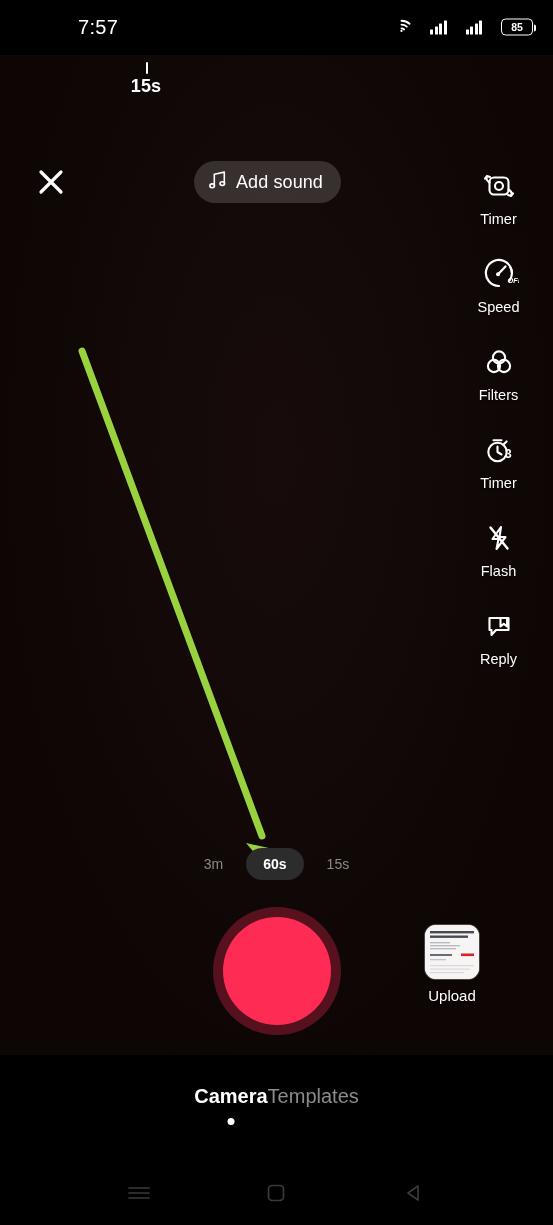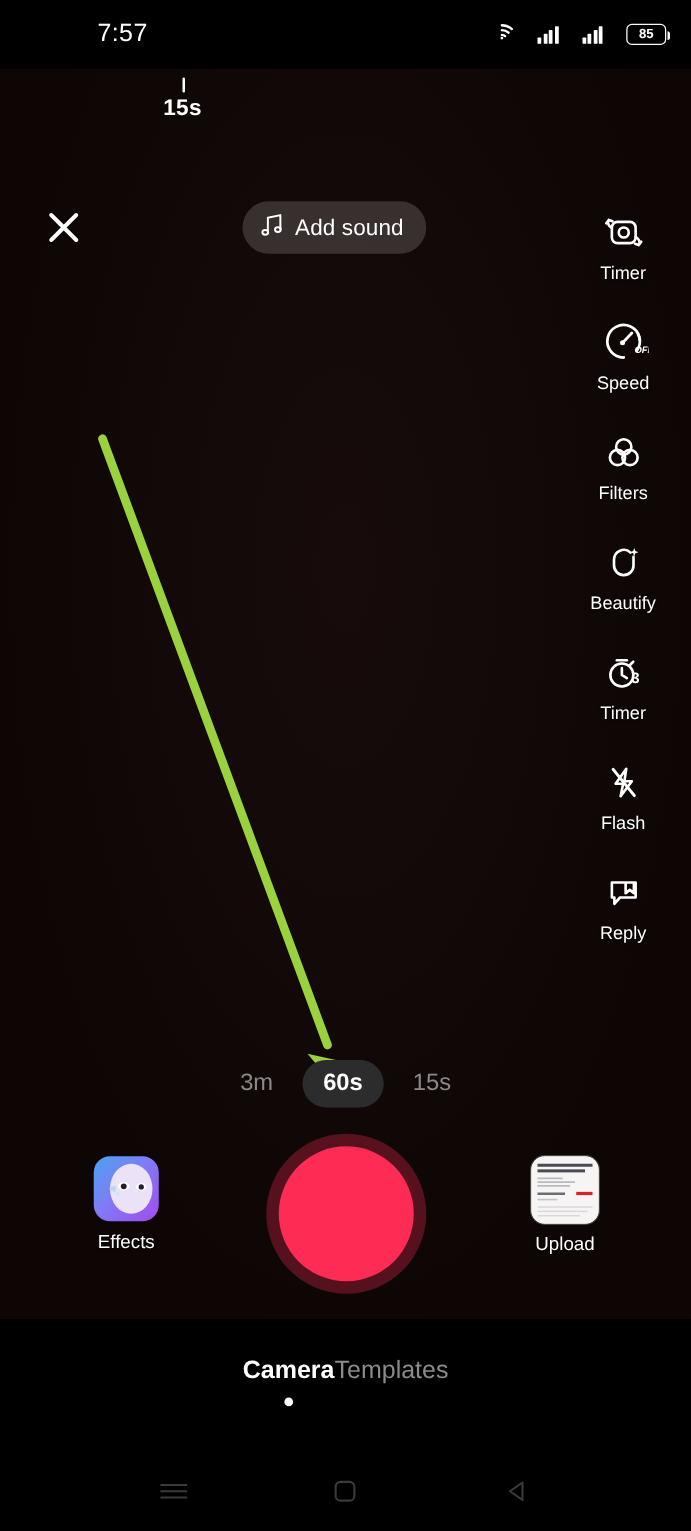--- a/index.html
+++ b/index.html
@@ -108,21 +108,21 @@
     pointer-events:none;
   }
 
   
   #duration-selector {
     position:absolute; left:0; top:793px; width:553px;
     display:flex; align-items:center; justify-content:center; gap:6px;
   }
   .dur {
     padding:8px 17px; border-radius:20px;
-    color:#8a8a8a; font-size:19px; font-weight:400; cursor:pointer;
+    color:#8a8a8a; font-size:14px; font-weight:400; cursor:pointer;
   }
   .dur.active {
     background:#2c2c2c; color:#fff; font-weight:700;
   }
 
   
   #shutter-row {
     position:absolute; left:0; top:852px; width:553px; height:145px;
   }
   #record-button {
@@ -274,29 +274,20 @@
         <span class="glyph">
           <svg width="40" height="40" viewBox="0 0 40 40">
             <circle cx="20" cy="15.5" r="6.1" stroke="#fff" stroke-width="2.1" fill="none"></circle>
             <circle cx="15" cy="24" r="6.1" stroke="#fff" stroke-width="2.1" fill="none"></circle>
             <circle cx="25" cy="24" r="6.1" stroke="#fff" stroke-width="2.1" fill="none"></circle>
           </svg>
         </span>
         <span class="tlabel">Filters</span>
       </div>
 
-      <div class="tool">
-        <span class="glyph">
-          <svg width="40" height="40" viewBox="0 0 40 40">
-            <path d="M27.8 15.5 v6.8 a7.8 7.8 0 0 1 -15.6 0 v-4.6 a7.8 7.8 0 0 1 13.2 -5.6" stroke="#fff" stroke-width="2.1" fill="none" stroke-linecap="round"></path>
-            <path d="M28.4 8.4 l.9 2.4 2.4 .9 -2.4 .9 -.9 2.4 -.9 -2.4 -2.4 -.9 2.4 -.9z" fill="#fff"></path>
-          </svg>
-        </span>
-        <span class="tlabel">Beautify</span>
-      </div>
 
       <div class="tool">
         <span class="glyph">
           <svg width="40" height="40" viewBox="0 0 40 40">
             <circle cx="18.5" cy="22" r="9.2" stroke="#fff" stroke-width="2.1" fill="none"></circle>
             <path d="M18.5 16.5 V22 L22.5 24.5" stroke="#fff" stroke-width="2.1" fill="none" stroke-linecap="round" stroke-linejoin="round"></path>
             <path d="M14.5 10.2 h8" stroke="#fff" stroke-width="2.1" stroke-linecap="round"></path>
             <path d="M25 14 l2.6 -2.6" stroke="#fff" stroke-width="2.1" stroke-linecap="round"></path>
             <text x="26" y="28" font-family="Liberation Sans, sans-serif" font-size="12" font-weight="bold" fill="#fff">3</text>
           </svg>
@@ -331,34 +322,20 @@
     </svg>
 
     <div id="duration-selector">
       <div class="dur">3m</div>
       <div class="dur active">60s</div>
       <div class="dur">15s</div>
     </div>
 
     <div id="shutter-row">
 
-      <div id="effects-button" class="side-btn">
-        <div id="effects-thumb">
-          <svg width="52" height="52" viewBox="0 0 52 52">
-            <ellipse cx="30" cy="26" rx="17" ry="20" fill="#ece2f7"></ellipse>
-            <ellipse cx="24" cy="24" rx="4.6" ry="3.2" fill="#fff"></ellipse>
-            <circle cx="24" cy="24" r="2.3" fill="#20202e"></circle>
-            <ellipse cx="38" cy="24.5" rx="4.2" ry="3" fill="#fff"></ellipse>
-            <circle cx="38" cy="24.5" r="2.1" fill="#20202e"></circle>
-            <path d="M12 26 l5 -3 1 3 -1 3z" fill="#b7d8f5"></path>
-            <path d="M17 30 l3 -2 .7 2 -.7 2z" fill="#cfe6fa"></path>
-          </svg>
-        </div>
-        <span class="sl">Effects</span>
-      </div>
 
       <div id="record-button">
         <div id="record-inner"></div>
       </div>
 
       <div id="upload-button" class="side-btn">
         <div id="upload-thumb">
           <svg width="54" height="54" viewBox="0 0 54 54">
             <rect x="0" y="0" width="54" height="54" fill="#f7f5f3"></rect>
             <rect x="5" y="6" width="44" height="2.4" fill="#4a4a52"></rect>

